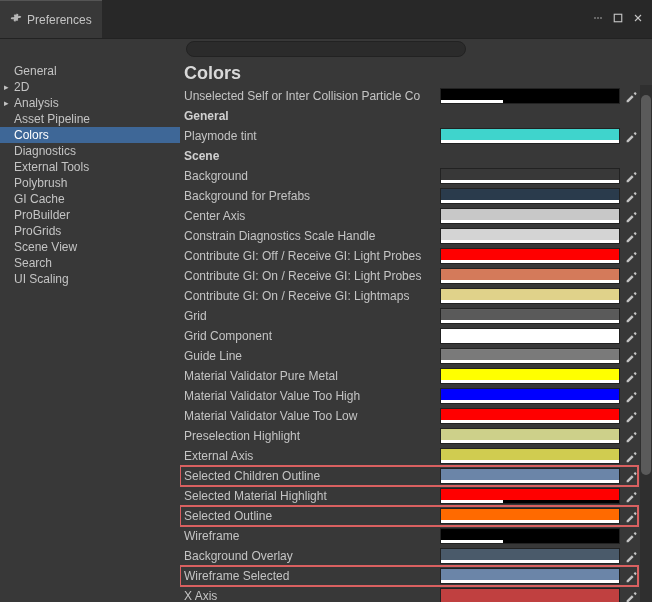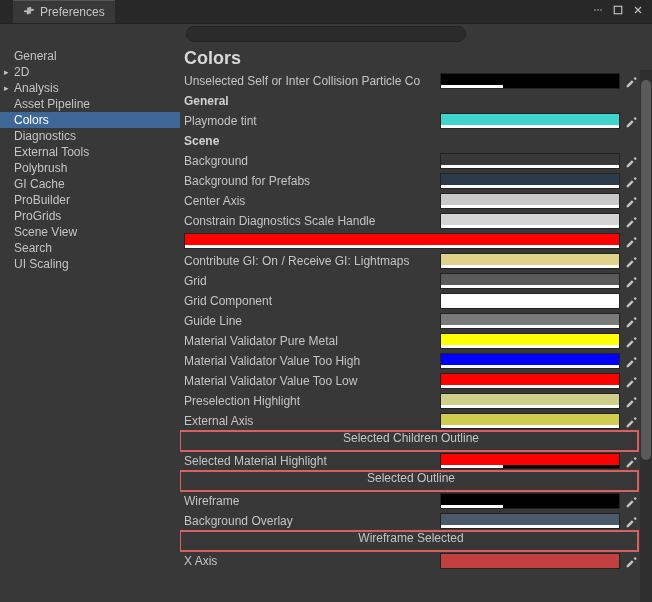--- a/index.html
+++ b/index.html
@@ -1,18 +1,18 @@
 <!DOCTYPE html>
 <html><head>
 <meta charset="utf-8">
 <style>
 * { margin: 0; padding: 0; box-sizing: border-box; font-family: Arial, sans-serif; }
 body { background: #383838; color: #c4c4c4; width: 652px; height: 602px; overflow: hidden; font-size: 12px; }
 .window { display: flex; flex-direction: column; height: 100%; }
-.titlebar { display: flex; align-items: center; background: #282828; height: 24px; border-bottom: 1px solid #222; padding-left: 13px; }
+.titlebar { display: flex; align-items: center; background: #282828; height: 39px; border-bottom: 1px solid #222; }
 .tab { display: flex; align-items: center; background: #383838; padding: 0 10px; height: 100%; gap: 5px; border-top: 1px solid #555; }
 .tab svg { width: 12px; height: 12px; }
 .titlebar-right { margin-left: auto; display: flex; gap: 8px; padding-right: 8px; align-items: center; }
 .titlebar-right svg { width: 12px; height: 12px; }
 .searchbar { display: flex; align-items: center; justify-content: center; background: #383838; height: 20px; padding: 2px 0; }
 .search-input { background: #2b2b2b; border: 1px solid #222; border-radius: 10px; width: 280px; height: 16px; padding: 0 18px 0 6px; color: #c4c4c4; font-size: 11px; position: relative; }
 .search-wrap { position: relative; }
 .search-wrap svg { position: absolute; left: 4px; top: 2px; width: 11px; height: 11px; }
 .main { display: flex; flex: 1; overflow: hidden; }
 .sidebar { width: 180px; background: #383838; padding: 4px 0; overflow-y: auto; }
@@ -25,21 +25,21 @@
 .scroll-area { flex: 1; overflow-y: hidden; padding-right: 14px; }
 .row { display: flex; align-items: center; height: 20px; padding-left: 4px; }
 .row.header { font-weight: bold; color: #d0d0d0; }
 .row-label { flex: 0 0 256px; white-space: nowrap; overflow: hidden; text-overflow: ellipsis; }
 .swatch-wrap { flex: 1; display: flex; align-items: center; gap: 4px; }
 .swatch { flex: 1; height: 16px; display: flex; flex-direction: column; border: 1px solid #222; cursor: pointer; }
 .swatch-main { flex: 1; }
 .swatch-alpha { height: 3px; background: #000; position: relative; }
 .swatch-alpha-fill { height: 100%; background: #fff; }
 .eyedrop { width: 14px; height: 14px; cursor: pointer; display: flex; align-items: center; justify-content: center; }
-.row.highlighted { outline: 2px solid #d96060; outline-offset: -1px; flex-direction: column; }
+.row.highlighted { outline: 2px solid #d96060; outline-offset: -1px; }
 .scrollbar { position: absolute; right: 0; top: 26px; bottom: 0; width: 12px; background: #2f2f2f; }
 .scrollbar-thumb { position: absolute; left: 1px; right: 1px; background: #5a5a5a; border-radius: 5px; }
 </style>
 </head>
 <body>
 
 <div class="window">
   <div class="titlebar">
     <div class="tab">
       <span>
@@ -221,23 +221,40 @@
                 </div>
               </div>
               <div class="eyedrop">
                 <svg viewBox="0 0 16 16" fill="#c4c4c4">
                   <path d="M3 13l6-6 2 2-6 6H3v-2zm8-8l2 2 1-1c.5-.5.5-1 0-1.5l-.5-.5c-.5-.5-1-.5-1.5 0l-1 1z"></path>
                 </svg>
               </div>
             </div>
           </div>
           <div class="row">
+            <div class="row-label">Contribute GI: Off / Receive GI: Light Probes</div>
             <div class="swatch-wrap">
               <div class="swatch">
                 <div class="swatch-main" style="background: rgb(255, 0, 0);"></div>
+                <div class="swatch-alpha">
+                  <div class="swatch-alpha-fill" style="width: 100%;"></div>
+                </div>
+              </div>
+              <div class="eyedrop">
+                <svg viewBox="0 0 16 16" fill="#c4c4c4">
+                  <path d="M3 13l6-6 2 2-6 6H3v-2zm8-8l2 2 1-1c.5-.5.5-1 0-1.5l-.5-.5c-.5-.5-1-.5-1.5 0l-1 1z"></path>
+                </svg>
+              </div>
+            </div>
+          </div>
+          <div class="row">
+            <div class="row-label">Contribute GI: On / Receive GI: Light Probes</div>
+            <div class="swatch-wrap">
+              <div class="swatch">
+                <div class="swatch-main" style="background: rgb(212, 122, 90);"></div>
                 <div class="swatch-alpha">
                   <div class="swatch-alpha-fill" style="width: 100%;"></div>
                 </div>
               </div>
               <div class="eyedrop">
                 <svg viewBox="0 0 16 16" fill="#c4c4c4">
                   <path d="M3 13l6-6 2 2-6 6H3v-2zm8-8l2 2 1-1c.5-.5.5-1 0-1.5l-.5-.5c-.5-.5-1-.5-1.5 0l-1 1z"></path>
                 </svg>
               </div>
             </div>

